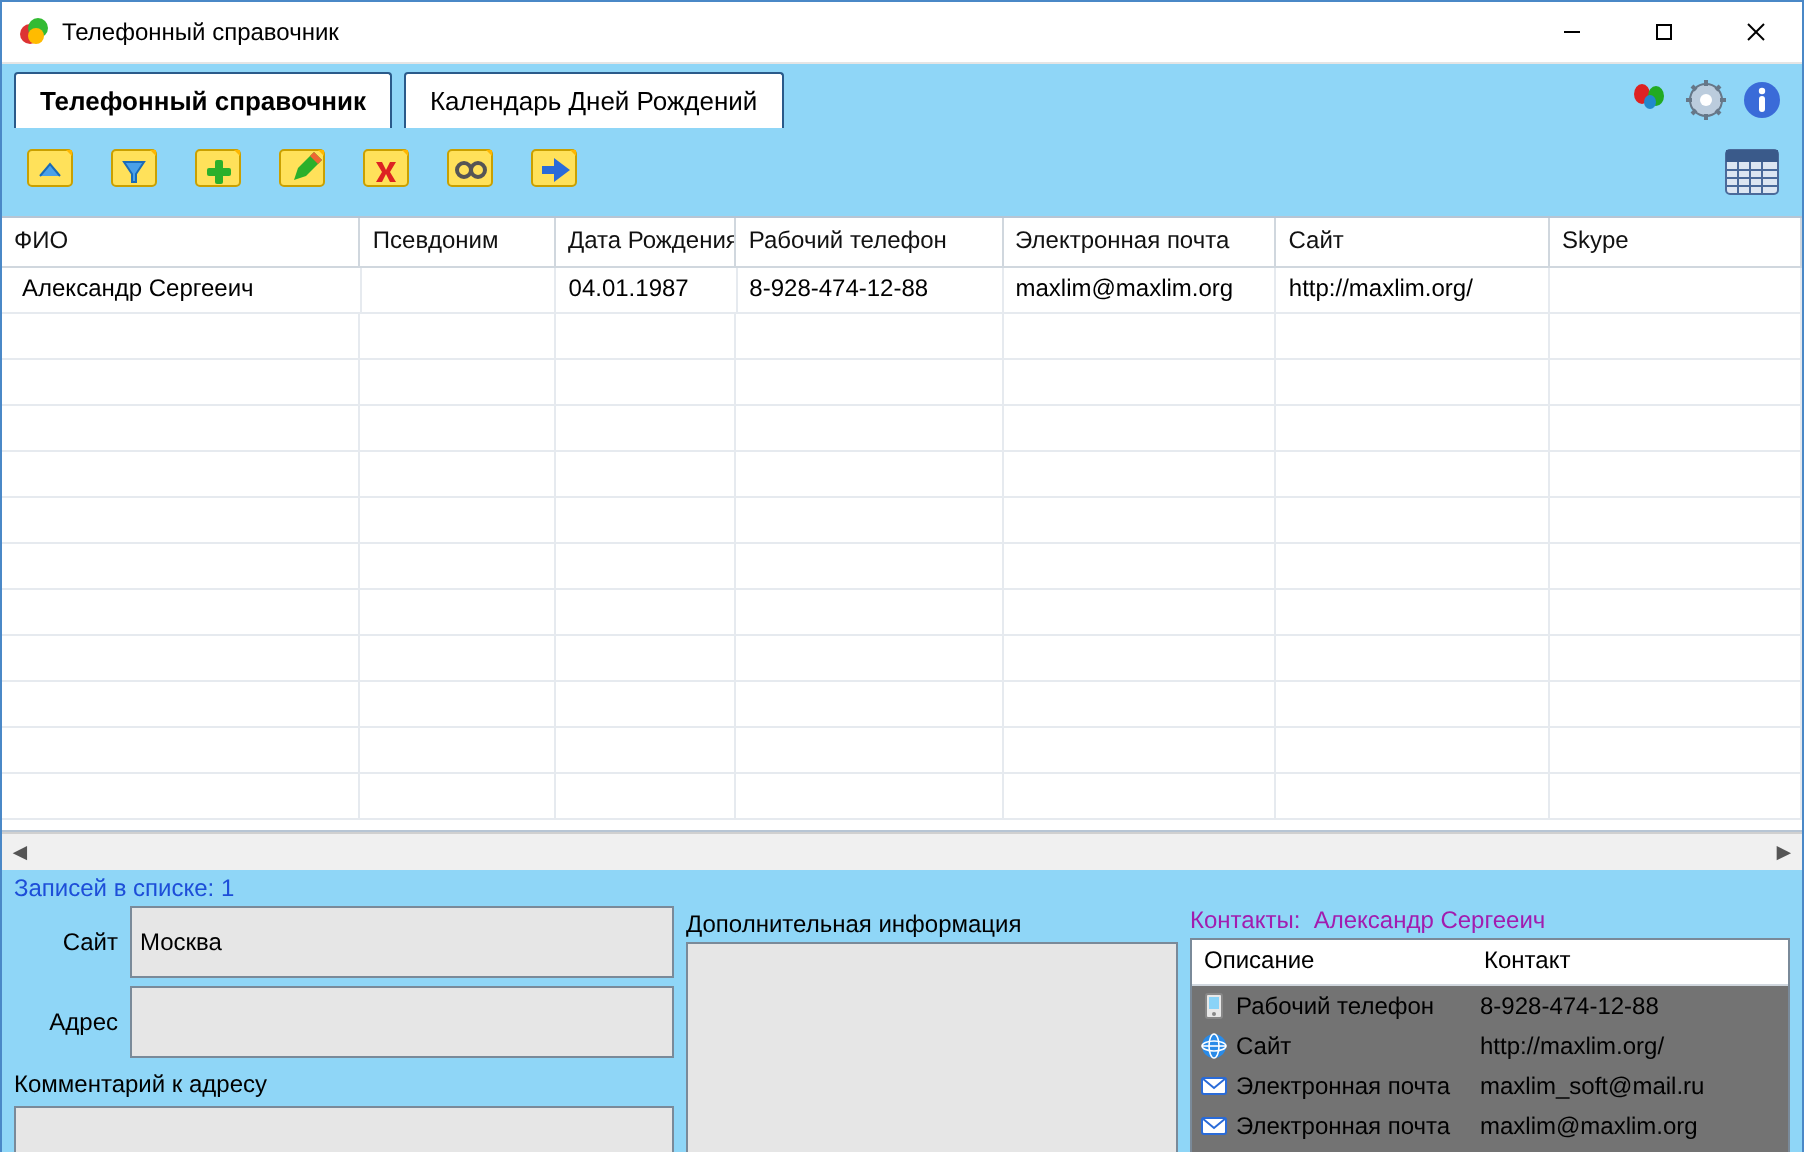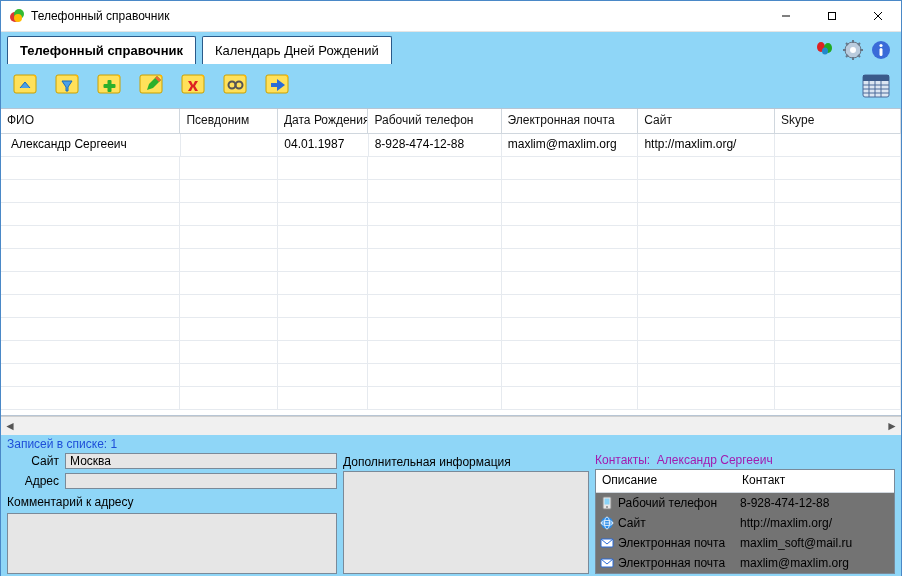--- a/index.html
+++ b/index.html
@@ -33,21 +33,21 @@
   .hscroll .arrow{width:18px;height:18px;display:flex;align-items:center;justify-content:center;color:#555;background:#f0f0f0}
   .hscroll .track{flex:1;height:18px;background:#f0f0f0}
   
   .status{background:#8fd6f7;padding:2px 6px;font-size:12px;color:#1d4ed8}
   .details{background:#8fd6f7;flex:1;display:flex;padding:0 6px 6px 6px;gap:6px;box-sizing:border-box}
   .panel-left{width:330px;display:flex;flex-direction:column;gap:2px}
   .panel-mid{width:246px;display:flex;flex-direction:column}
   .panel-right{flex:1;display:flex;flex-direction:column}
   .field-row{display:flex;align-items:center;margin-bottom:2px}
   .field-label{width:52px;text-align:right;padding-right:6px;font-size:12px;color:#000}
-  .field-input{flex:1;height:16px;border:1px solid #7a8a99;background:#e6e6e6;padding:2px 4px;box-sizing:border-box;font-size:12px;font-family:inherit}
+  .field-input{flex:1;height:36px;border:1px solid #7a8a99;background:#e6e6e6;padding:2px 4px;box-sizing:border-box;font-size:12px;font-family:inherit}
   .sub-label{font-size:12px;color:#000000;margin-top:2px;margin-bottom:2px}
   .textarea{flex:1;border:1px solid #7a8a99;background:#e6e6e6;box-sizing:border-box;min-height:40px}
   .contacts-header{font-size:12px;color:#a21caf;margin-bottom:2px}
   .contacts-table{flex:1;border:1px solid #7a8a99;background:#737373;display:flex;flex-direction:column;overflow:hidden}
   .ct-head{display:flex;height:22px;border-bottom:1px solid #d0d7de;background:#fff}
   .ct-head .ct-cell{padding:3px 6px;font-size:12px;box-sizing:border-box}
   .ct-body{flex:1;overflow:auto}
   .ct-row{display:flex;height:20px}
   .ct-row .ct-cell{padding:2px 4px;font-size:12px;box-sizing:border-box;display:flex;align-items:center;overflow:hidden;white-space:nowrap}
   .ct-col1{width:140px}.ct-col2{flex:1}

